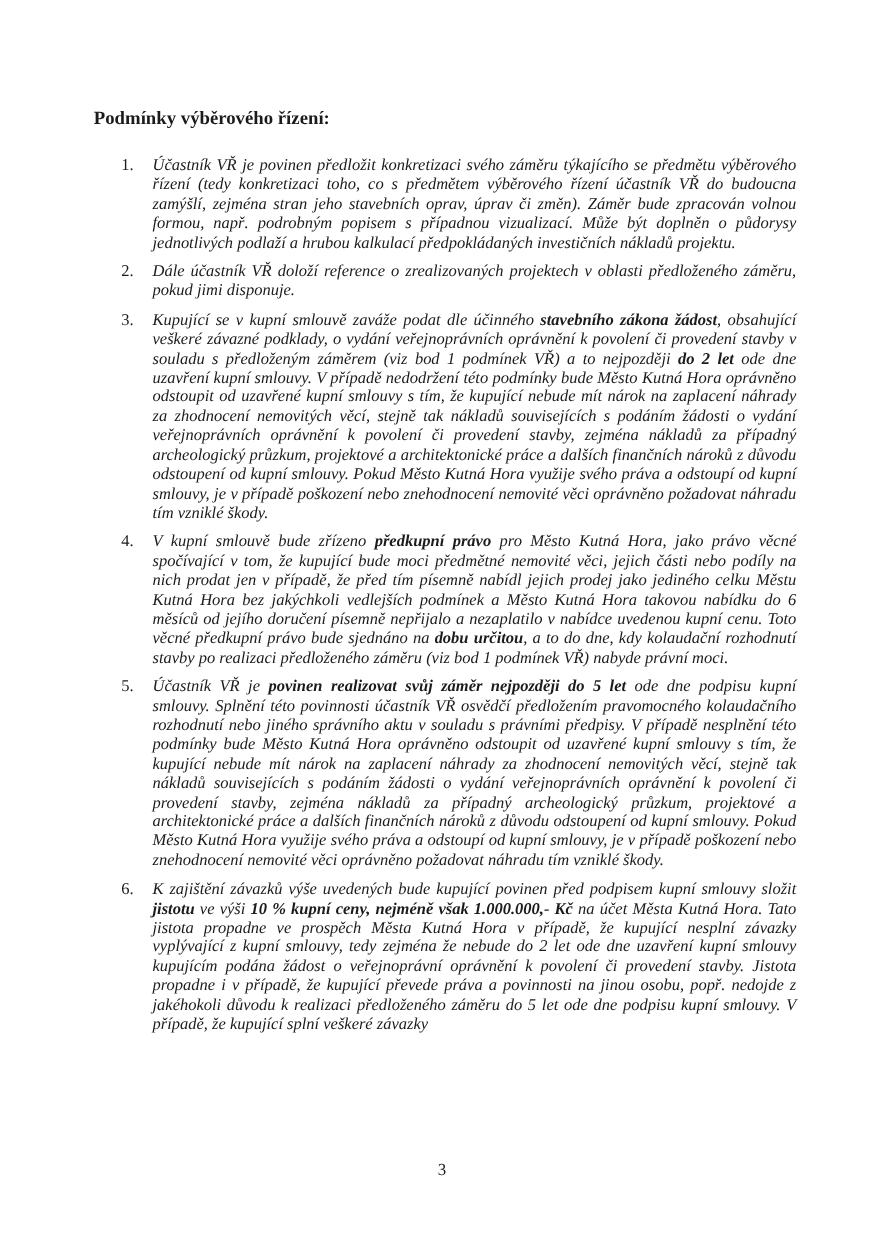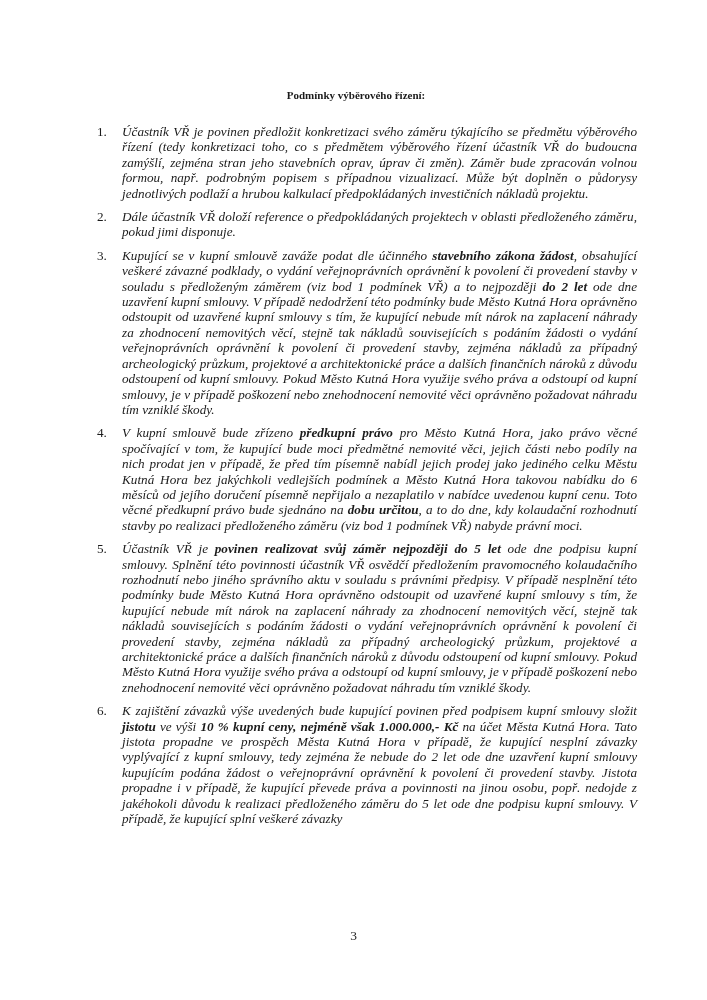--- a/index.html
+++ b/index.html
@@ -17,24 +17,23 @@
     overflow: hidden;
   }
   .content {
     position: absolute;
     left: 75px;
     top: 88px;
     width: 562px;
   }
   .doc-heading {
     margin: 0 0 21px 0;
-    font-size: 11px;
+    font-size: 15px;
     line-height: 15px;
     font-weight: bold;
-    text-align: center;
   }
   .cond-list {
     margin: 0;
     padding: 0;
   }
   .list-item {
     display: flex;
     margin-top: 8px;
     font-size: 13.2px;
     line-height: 15.4px;
@@ -68,21 +67,21 @@
 <div class="page">
   <div class="content">
     <p class="doc-heading">Podmínky výběrového řízení:</p>
     <div class="cond-list">
         <div class="list-item">
           <span class="num">1.</span>
           <p class="body"><span>Účastník VŘ je povinen předložit konkretizaci svého záměru týkajícího se předmětu výběrového řízení (tedy konkretizaci toho, co s předmětem výběrového řízení účastník VŘ do budoucna zamýšlí, zejména stran jeho stavebních oprav, úprav či změn). Záměr bude zpracován volnou formou, např. podrobným popisem s případnou vizualizací. Může být doplněn o půdorysy jednotlivých podlaží a hrubou kalkulací předpokládaných investičních nákladů projektu.</span></p>
         </div>
         <div class="list-item">
           <span class="num">2.</span>
-          <p class="body"><span>Dále účastník VŘ doloží reference o předpokládaných projektech v oblasti předloženého záměru, pokud jimi disponuje.</span></p>
+          <p class="body"><span>Dále účastník VŘ doloží reference o zrealizovaných projektech v oblasti předloženého záměru, pokud jimi disponuje.</span></p>
         </div>
         <div class="list-item">
           <span class="num">3.</span>
           <p class="body"><span>Kupující se v kupní smlouvě zaváže podat dle účinného </span><span class="bold">stavebního zákona žádost</span><span>, obsahující veškeré závazné podklady, o vydání veřejnoprávních oprávnění k povolení či provedení stavby v souladu s předloženým záměrem (viz bod 1 podmínek VŘ) a to nejpozději </span><span class="bold">do 2 let</span><span> ode dne uzavření kupní smlouvy. V případě nedodržení této podmínky bude Město Kutná Hora oprávněno odstoupit od uzavřené kupní smlouvy s tím, že kupující nebude mít nárok na zaplacení náhrady za zhodnocení nemovitých věcí, stejně tak nákladů souvisejících s podáním žádosti o vydání veřejnoprávních oprávnění k povolení či provedení stavby, zejména nákladů za případný archeologický průzkum, projektové a architektonické práce a dalších finančních nároků z důvodu odstoupení od kupní smlouvy. Pokud Město Kutná Hora využije svého práva a odstoupí od kupní smlouvy, je v případě poškození nebo znehodnocení nemovité věci oprávněno požadovat náhradu tím vzniklé škody.</span></p>
         </div>
         <div class="list-item">
           <span class="num">4.</span>
           <p class="body"><span>V kupní smlouvě bude zřízeno </span><span class="bold">předkupní právo</span><span> pro Město Kutná Hora, jako právo věcné spočívající v tom, že kupující bude moci předmětné nemovité věci, jejich části nebo podíly na nich prodat jen v případě, že před tím písemně nabídl jejich prodej jako jediného celku Městu Kutná Hora bez jakýchkoli vedlejších podmínek a Město Kutná Hora takovou nabídku do 6 měsíců od jejího doručení písemně nepřijalo a nezaplatilo v nabídce uvedenou kupní cenu. Toto věcné předkupní právo bude sjednáno na </span><span class="bold">dobu určitou</span><span>, a to do dne, kdy kolaudační rozhodnutí stavby po realizaci předloženého záměru (viz bod 1 podmínek VŘ) nabyde právní moci.</span></p>
         </div>
         <div class="list-item">

